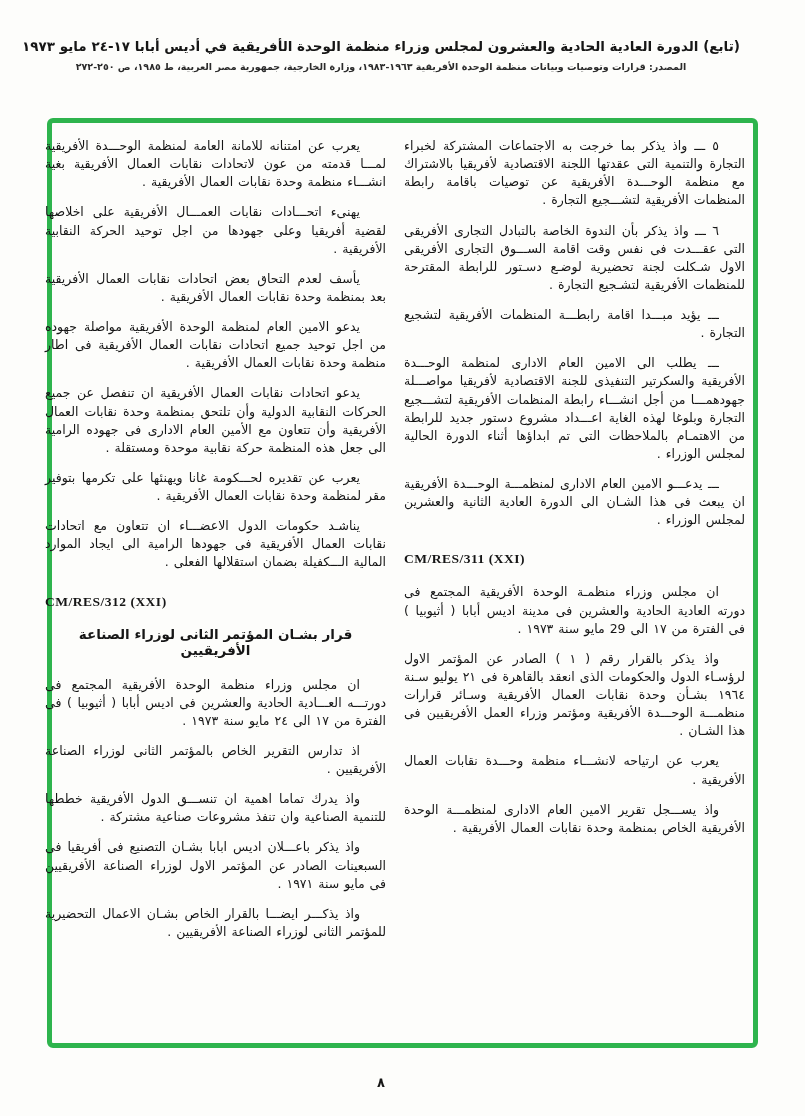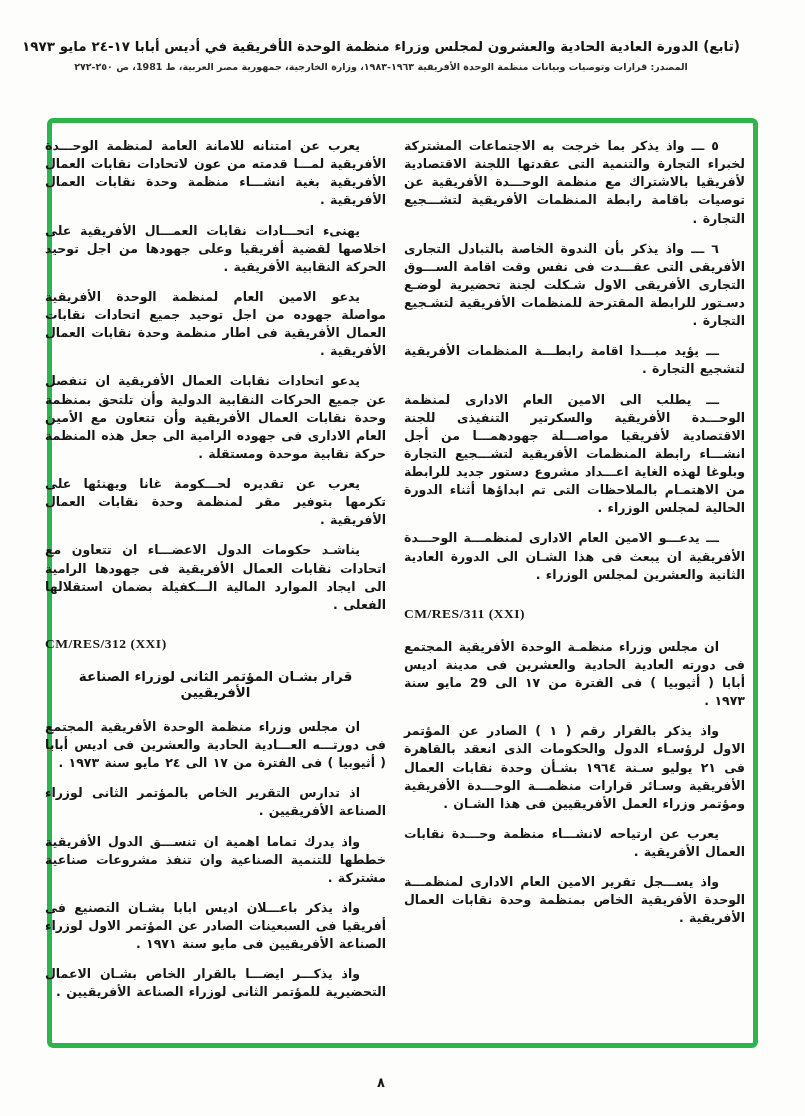--- a/index.html
+++ b/index.html
@@ -44,21 +44,21 @@
     flex-direction: row; 
     gap: 18px;
     height: 100%;
   }
   .col {
     width: 341px;
     flex: 0 0 341px;
   }
   .para {
     font-size: 12.5px;
-    font-weight: bold;
+    font-weight: normal;
     line-height: 1.45;
     text-align: justify;
     text-indent: 26px;
     margin-bottom: 12px;
     word-spacing: 1px;
   }
   .res-code {
     direction: ltr;
     text-align: left;
     font-family: "Liberation Serif", "DejaVu Serif", serif;
@@ -82,21 +82,21 @@
     font-weight: bold;
   }
 </style>
 </head>
 <body>
 
 <div class="page">
 
   <div class="header">
     <div class="header-session">(تابع) الدورة العادية الحادية والعشرون لمجلس وزراء منظمة الوحدة الأفريقية في أديس أبابا ١٧-٢٤ مايو ١٩٧٣</div>
-    <div class="header-source">المصدر: قرارات وتوصيات وبيانات منظمة الوحدة الأفريقية ١٩٦٣-١٩٨٣، وزارة الخارجية، جمهورية مصر العربية، ط 1981، ص ٢٥٠-٢٧٢</div>
+    <div class="header-source">المصدر: قرارات وتوصيات وبيانات منظمة الوحدة الأفريقية ١٩٦٣-١٩٨٣، وزارة الخارجية، جمهورية مصر العربية، ط ١٩٨٥، ص ٢٥٠-٢٧٢</div>
   </div>
 
   <div class="frame" style="border-color: rgb(46, 180, 77);">
     <div class="columns">
 
       <div class="col">
         <p class="para">٥ ـــ واذ يذكر بما خرجت به الاجتماعات المشتركة لخبراء التجارة والتنمية التى عقدتها اللجنة الاقتصادية لأفريقيا بالاشتراك مع منظمة الوحـــدة الأفريقية عن توصيات باقامة رابطة المنظمات الأفريقية لتشـــجيع التجارة .</p>
         <p class="para">٦ ـــ واذ يذكر بأن الندوة الخاصة بالتبادل التجارى الأفريقى التى عقـــدت فى نفس وقت اقامة الســـوق التجارى الأفريقى الاول شـكلت لجنة تحضيرية لوضـع دسـتور للرابطة المقترحة للمنظمات الأفريقية لتشـجيع التجارة .</p>
         <p class="para">ـــ يؤيد مبـــدا اقامة رابطـــة المنظمات الأفريقية لتشجيع التجارة .</p>
         <p class="para">ـــ يطلب الى الامين العام الادارى لمنظمة الوحـــدة الأفريقية والسكرتير التنفيذى للجنة الاقتصادية لأفريقيا مواصـــلة جهودهمـــا من أجل انشـــاء رابطة المنظمات الأفريقية لتشـــجيع التجارة وبلوغا لهذه الغاية اعـــداد مشروع دستور جديد للرابطة من الاهتمـام بالملاحظات التى تم ابداؤها أثناء الدورة الحالية لمجلس الوزراء .</p>
@@ -104,20 +104,21 @@
         <div class="res-code">CM/RES/311 (XXI)</div>
         <p class="para">ان مجلس وزراء منظمـة الوحدة الأفريقية المجتمع فى دورته العادية الحادية والعشرين فى مدينة اديس أبابا ( أثيوبيا ) فى الفترة من ١٧ الى 29 مايو سنة ١٩٧٣ .</p>
         <p class="para">واذ يذكر بالقرار رقم ( ١ ) الصادر عن المؤتمر الاول لرؤسـاء الدول والحكومات الذى انعقد بالقاهرة فى ٢١ يوليو سـنة ١٩٦٤ بشـأن وحدة نقابات العمال الأفريقية وسـائر قرارات منظمـــة الوحـــدة الأفريقية ومؤتمر وزراء العمل الأفريقيين فى هذا الشـان .</p>
         <p class="para">يعرب عن ارتياحه لانشـــاء منظمة وحـــدة نقابات العمال الأفريقية .</p>
         <p class="para">واذ يســـجل تقرير الامين العام الادارى لمنظمـــة الوحدة الأفريقية الخاص بمنظمة وحدة نقابات العمال الأفريقية .</p>
       </div>
 
       <div class="col">
         <p class="para">يعرب عن امتنانه للامانة العامة لمنظمة الوحـــدة الأفريقية لمـــا قدمته من عون لاتحادات نقابات العمال الأفريقية بغية انشـــاء منظمة وحدة نقابات العمال الأفريقية .</p>
         <p class="para">يهنىء اتحـــادات نقابات العمـــال الأفريقية على اخلاصها لقضية أفريقيا وعلى جهودها من اجل توحيد الحركة النقابية الأفريقية .</p>
+        <p class="para">يأسف لعدم التحاق بعض اتحادات نقابات العمال الأفريقية بعد بمنظمة وحدة نقابات العمال الأفريقية .</p>
         <p class="para">يدعو الامين العام لمنظمة الوحدة الأفريقية مواصلة جهوده من اجل توحيد جميع اتحادات نقابات العمال الأفريقية فى اطار منظمة وحدة نقابات العمال الأفريقية .</p>
         <p class="para">يدعو اتحادات نقابات العمال الأفريقية ان تنفصل عن جميع الحركات النقابية الدولية وأن تلتحق بمنظمة وحدة نقابات العمال الأفريقية وأن تتعاون مع الأمين العام الادارى فى جهوده الرامية الى جعل هذه المنظمة حركة نقابية موحدة ومستقلة .</p>
         <p class="para">يعرب عن تقديره لحـــكومة غانا ويهنئها على تكرمها بتوفير مقر لمنظمة وحدة نقابات العمال الأفريقية .</p>
         <p class="para">يناشـد حكومات الدول الاعضـــاء ان تتعاون مع اتحادات نقابات العمال الأفريقية فى جهودها الرامية الى ايجاد الموارد المالية الـــكفيلة بضمان استقلالها الفعلى .</p>
         <div class="res-code">CM/RES/312 (XXI)</div>
         <div class="res-title">قرار بشـان المؤتمر الثانى لوزراء الصناعة الأفريقيين</div>
         <p class="para">ان مجلس وزراء منظمة الوحدة الأفريقية المجتمع فى دورتـــه العـــادية الحادية والعشرين فى اديس أبابا ( أثيوبيا ) فى الفترة من ١٧ الى ٢٤ مايو سنة ١٩٧٣ .</p>
         <p class="para">اذ تدارس التقرير الخاص بالمؤتمر الثانى لوزراء الصناعة الأفريقيين .</p>
         <p class="para">واذ يدرك تماما اهمية ان تنســـق الدول الأفريقية خططها للتنمية الصناعية وان تنفذ مشروعات صناعية مشتركة .</p>
         <p class="para">واذ يذكر باعـــلان اديس ابابا بشـان التصنيع فى أفريقيا فى السبعينات الصادر عن المؤتمر الاول لوزراء الصناعة الأفريقيين فى مايو سنة ١٩٧١ .</p>

